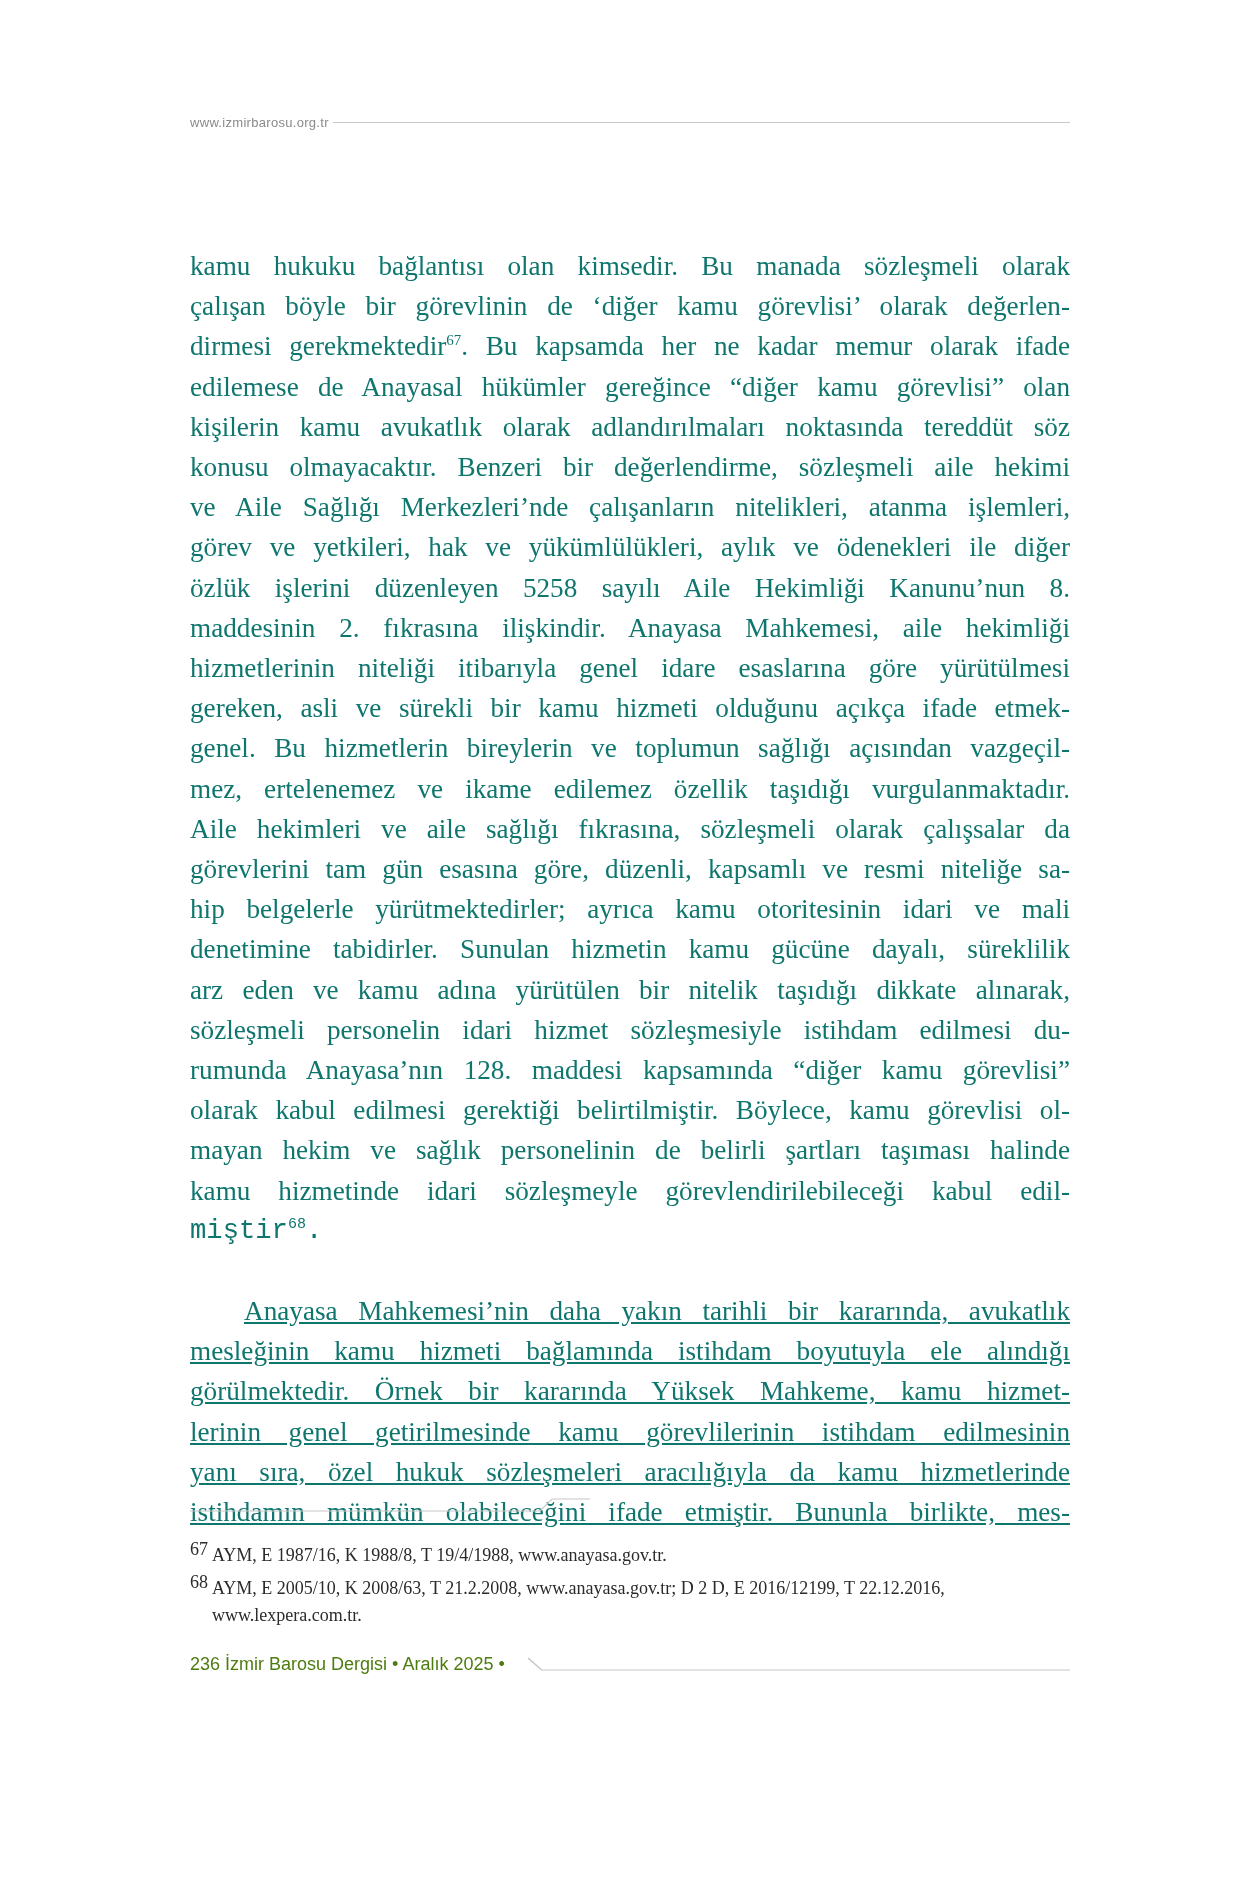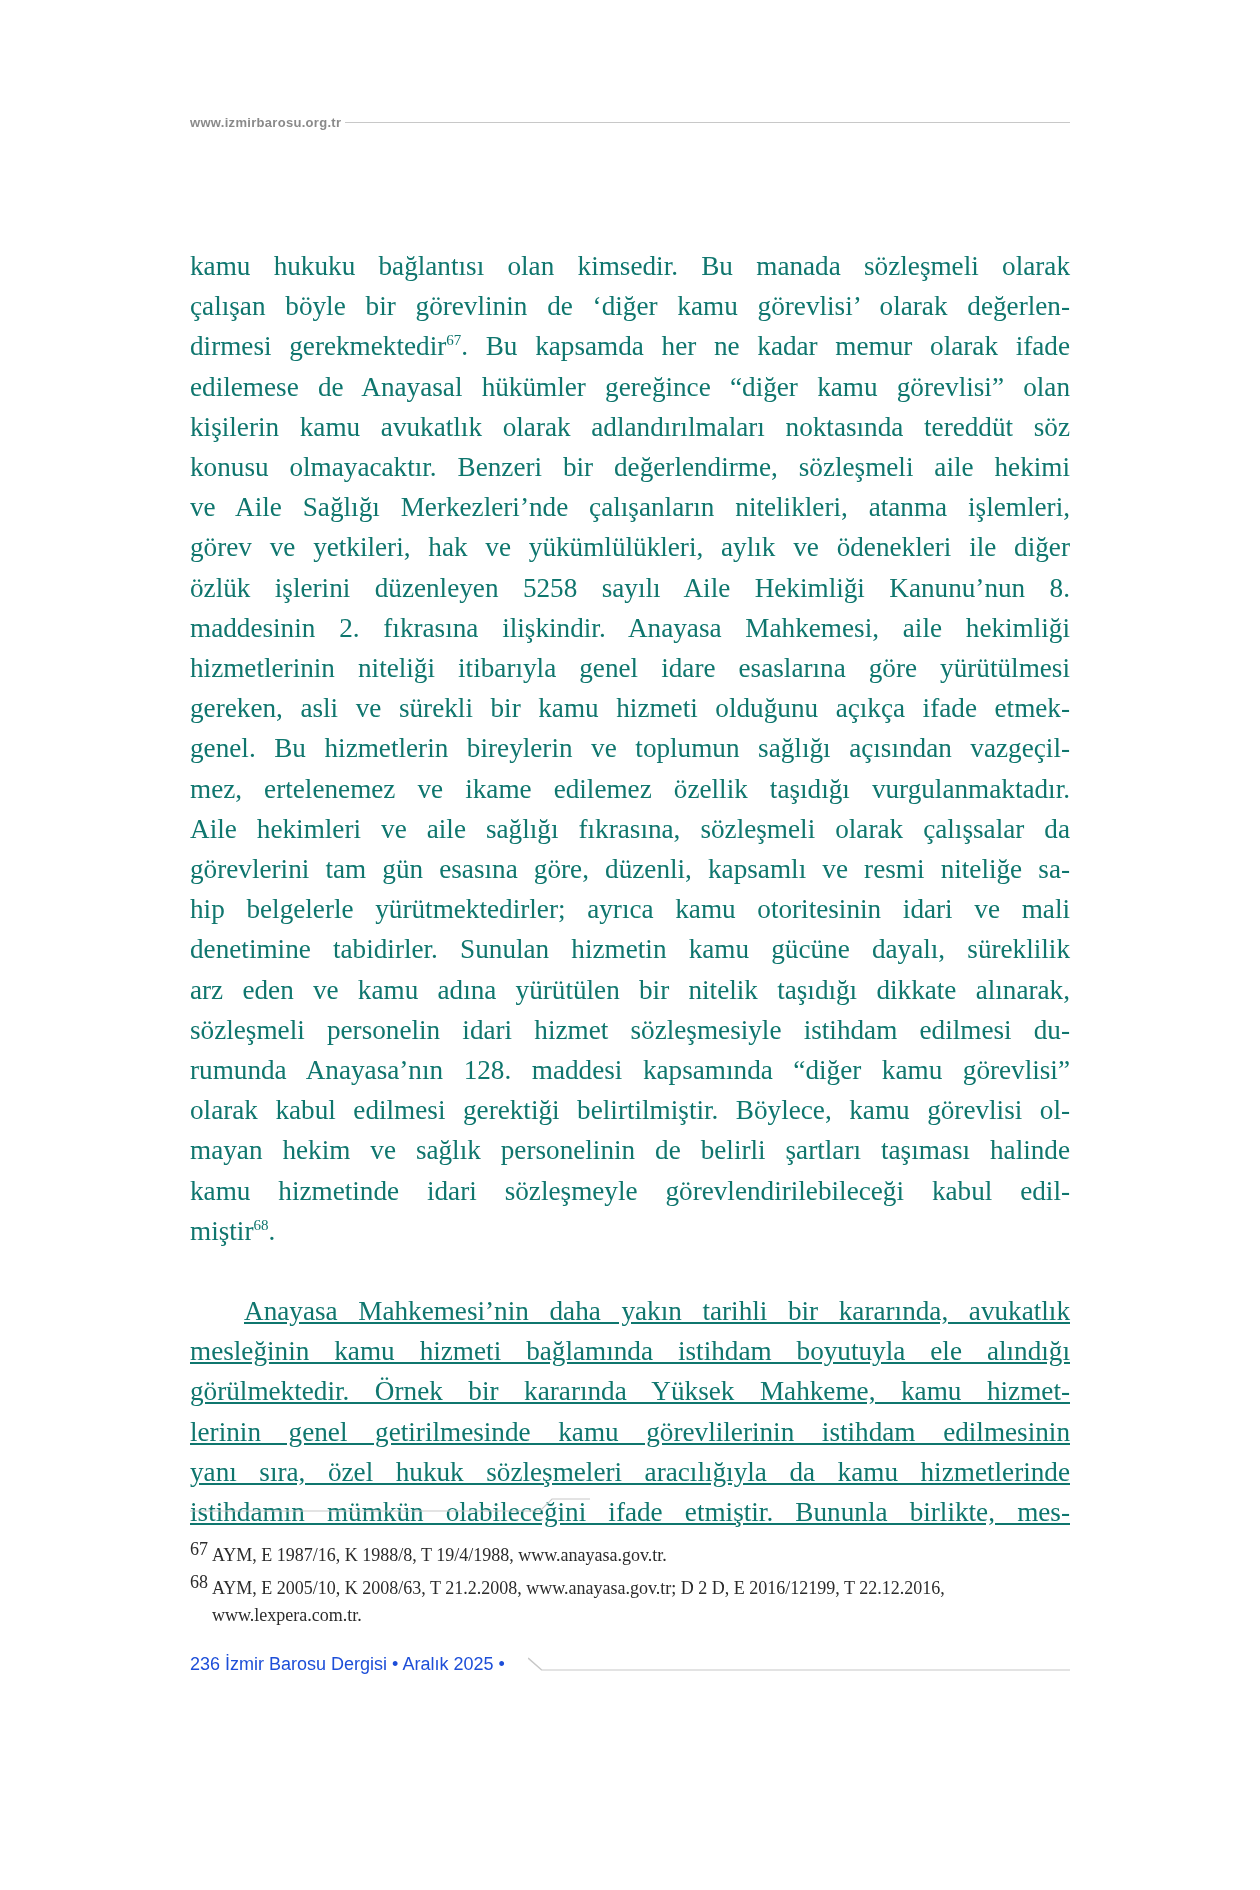--- a/index.html
+++ b/index.html
@@ -1,51 +1,51 @@
 <!DOCTYPE html>
 <html><head>
 <meta charset="utf-8">
 <style>
   html, body { margin: 0; padding: 0; background: #ffffff; }
   body { width: 1260px; height: 1890px; position: relative; overflow: hidden; }
   .header {
     position: absolute; left: 190px; top: 112px; width: 880px; height: 20px;
-    display: flex; align-items: center; font-weight: bold;
+    display: flex; align-items: center;
   }
   .header-url {
     font-family: "Liberation Sans", sans-serif; font-size: 13px; color: #8a8a8a;
     letter-spacing: 0.3px; white-space: nowrap; margin-right: 4px;
   }
   .header-rule { flex: 1; height: 1px; background: #c8c8c8; }
   .body-text {
     position: absolute; left: 190px; top: 246px; width: 880px;
     font-family: "Liberation Serif", serif; font-size: 27.2px; line-height: 40.2px;
     color: #0f766e; text-align: justify;
   }
   .para { margin: 0; }
   .para + .para { margin-top: 40px; text-decoration: underline; }
   .line { display: block; text-align: justify; text-align-last: justify; white-space: nowrap; }
-  .line.last { text-align-last: left; }
+  .line.last { text-align-last: left; font-family: Liberation Mono, monospace; }
   sup { font-size: 15px; line-height: 0; vertical-align: super; }
   .fn-divider {
     position: absolute; left: 190px; top: 1498px; width: 400px; height: 14px;
   }
   .footnotes {
     position: absolute; left: 190px; top: 1542px; width: 880px;
     font-family: "Liberation Serif", serif; font-size: 18px; line-height: 27px; color: #2b2b2b;
   }
   .fn { display: flex; margin-bottom: 6px; }
   .fn-num { width: 22px; flex: none; font-size: 18px; position: relative; top: -6px; }
   .fn-text { flex: 1; }
   .footer {
     position: absolute; left: 190px; top: 1652px; width: 880px; height: 24px;
     display: flex; align-items: center;
   }
   .footer-text {
-    font-family: "Liberation Sans", sans-serif; font-size: 18px; color: #1d4ed8;
+    font-family: "Liberation Sans", sans-serif; font-size: 18px; color: #4d7c0f;
     white-space: nowrap; margin-right: 23px;
   }
   .footer-rule { flex: 1; height: 14px; position: relative; }
 </style>
 </head>
 <body>
 
 <div class="header">
   <span class="header-url">www.izmirbarosu.org.tr</span>
   <span class="header-rule"></span>

